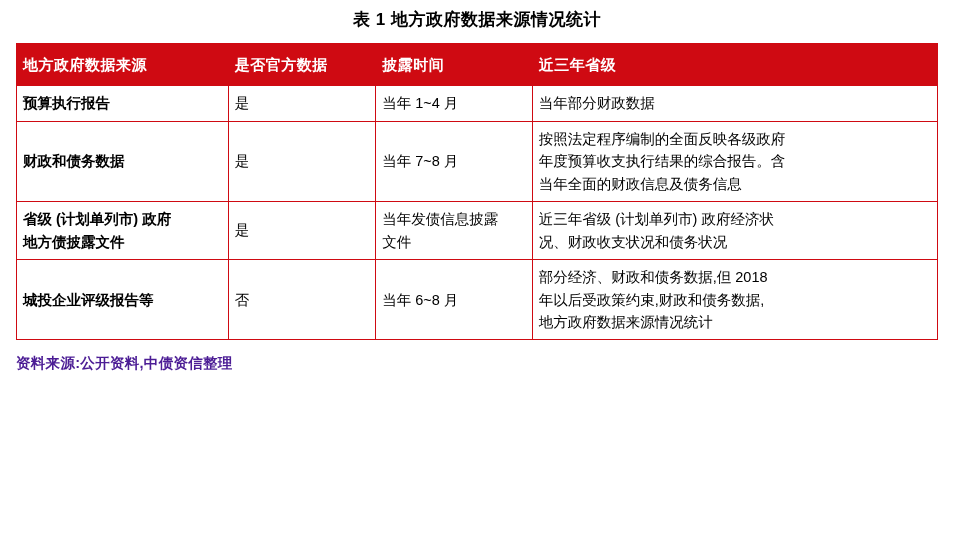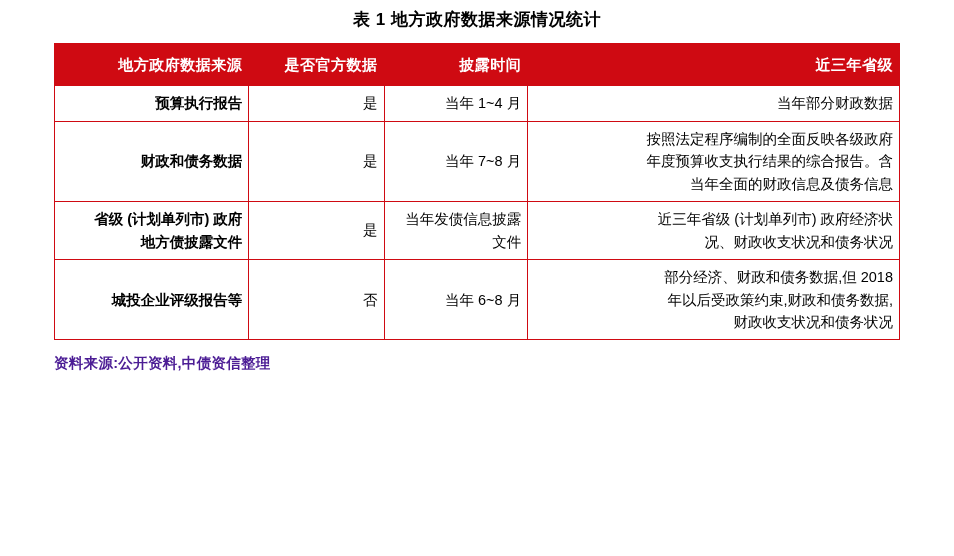--- a/index.html
+++ b/index.html
@@ -12,21 +12,21 @@
     height: 556px;
     font-family: "Liberation Sans", "DejaVu Sans", sans-serif;
     color: #000000;
     overflow: hidden;
   }
   .page {
     width: 954px;
     height: 412px;
     position: relative;
     box-sizing: border-box;
-    padding: 0 54px;
+    padding: 0 16px;
   }
   .table-title {
     text-align: center;
     font-size: 17px;
     font-weight: bold;
     letter-spacing: 0.5px;
     padding-top: 8px;
     padding-bottom: 12px;
     color: #000;
   }
@@ -36,21 +36,21 @@
     table-layout: fixed;
     border: 1.5px solid #cf0a12;
   }
   table.data-table th,
   table.data-table td {
     border: 1.5px solid #cf0a12;
     padding: 6px 6px;
     font-size: 14.5px;
     line-height: 1.55;
     vertical-align: middle;
-    text-align: right;
+    text-align: left;
   }
   table.data-table thead th {
     background: #cf0a12;
     color: #ffffff;
     font-weight: bold;
     font-size: 15px;
     padding: 9px 6px;
     letter-spacing: 0.5px;
   }
   table.data-table tbody td.c-source {
@@ -145,21 +145,21 @@
         <td class="c-source">
           <span class="cell-line">城投企业评级报告等</span>
         </td>
         <td>否</td>
         <td>
           <span class="cell-line">当年 6~8 月</span>
         </td>
         <td>
           <span class="cell-line">部分经济、财政和债务数据,但 2018</span>
           <span class="cell-line">年以后受政策约束,财政和债务数据,</span>
-          <span class="cell-line">财政收支状况和债务状况</span>
+          <span class="cell-line">地方政府数据来源情况统计</span>
         </td>
       </tr>
 
     </tbody>
   </table>
 
   <div class="source-note">资料来源:公开资料,中债资信整理</div>
 
 </div>
 

